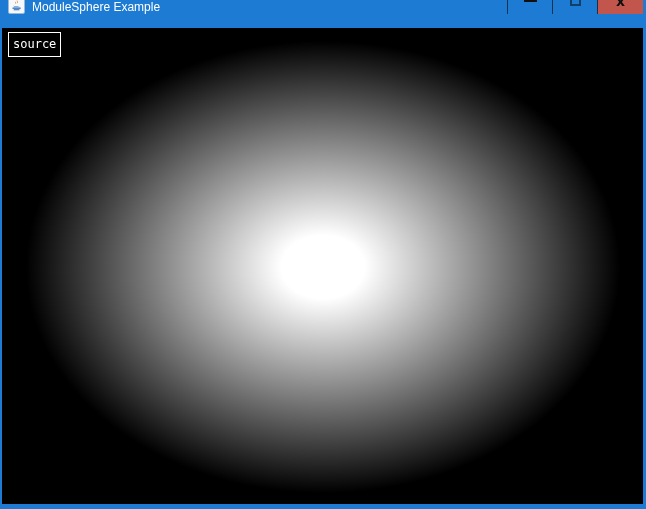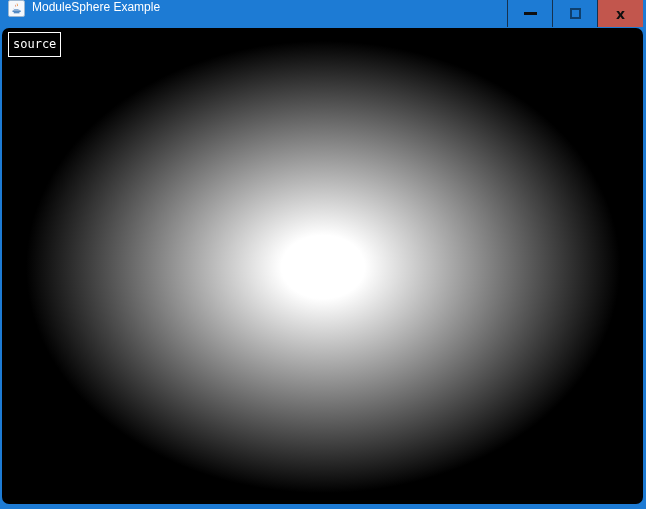--- a/index.html
+++ b/index.html
@@ -15,21 +15,21 @@
   }
 
   
   .titlebar {
     position: absolute;
     top: 0; left: 0;
     width: 646px;
     height: 14px;
     background: var(--titlebar-blue);
     display: flex;
-    align-items: flex-start;
+    align-items: flex-end;
   }
   .app-icon {
     width: 17px; height: 17px;
     margin-left: 8px;
     flex: 0 0 auto;
     background: #f5f8fc;
     border: 1px solid #9db8d2;
     border-radius: 2px;
     display: flex;
     align-items: center;
@@ -127,17 +127,17 @@
       </div>
       <div class="ctl-btn max">
         <span class="glyph-max"></span>
       </div>
       <div class="ctl-btn close">
         <span class="glyph-x">x</span>
       </div>
     </div>
   </div>
 
-  <div class="canvas" style="background: radial-gradient(297px 226px at 321px 239px, rgb(255, 255, 255) 14%, rgb(0, 0, 0) 100%) rgb(0, 0, 0); border-radius: 7px;">
+  <div class="canvas" style="background: radial-gradient(297px 226px at 321px 239px, rgb(255, 255, 255) 14%, rgb(0, 0, 0) 100%) rgb(0, 0, 0);">
     <div class="source-label">source</div>
   </div>
 
 </div>
 
 </body></html>

